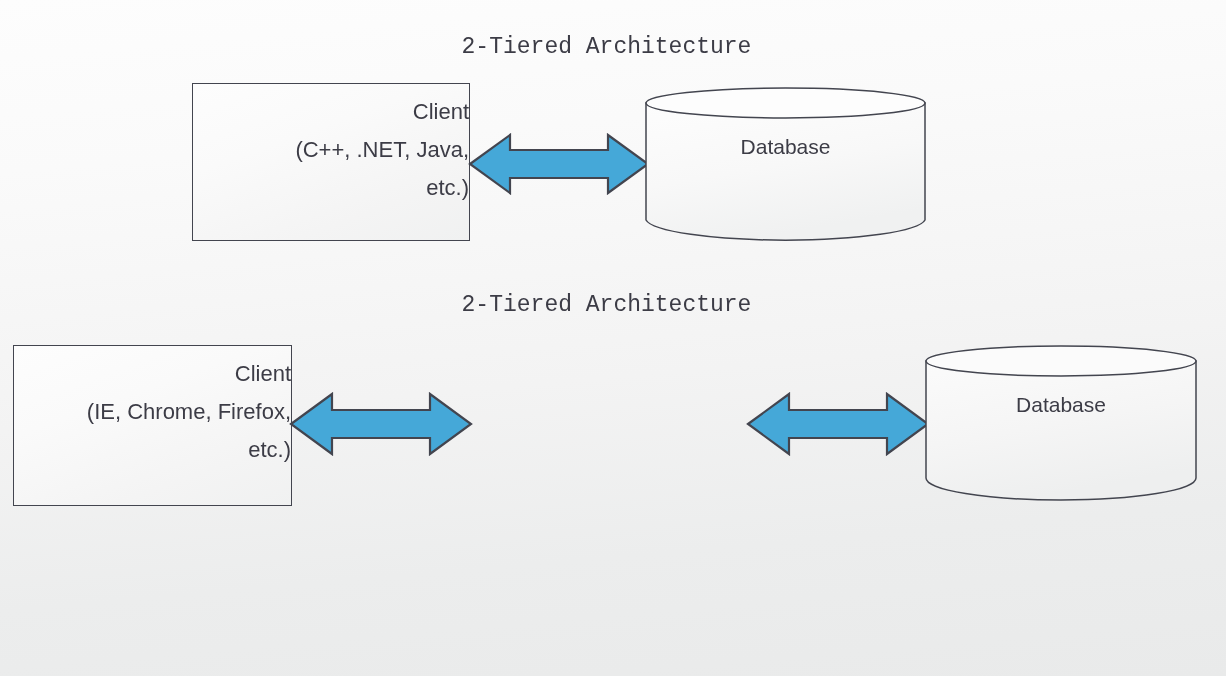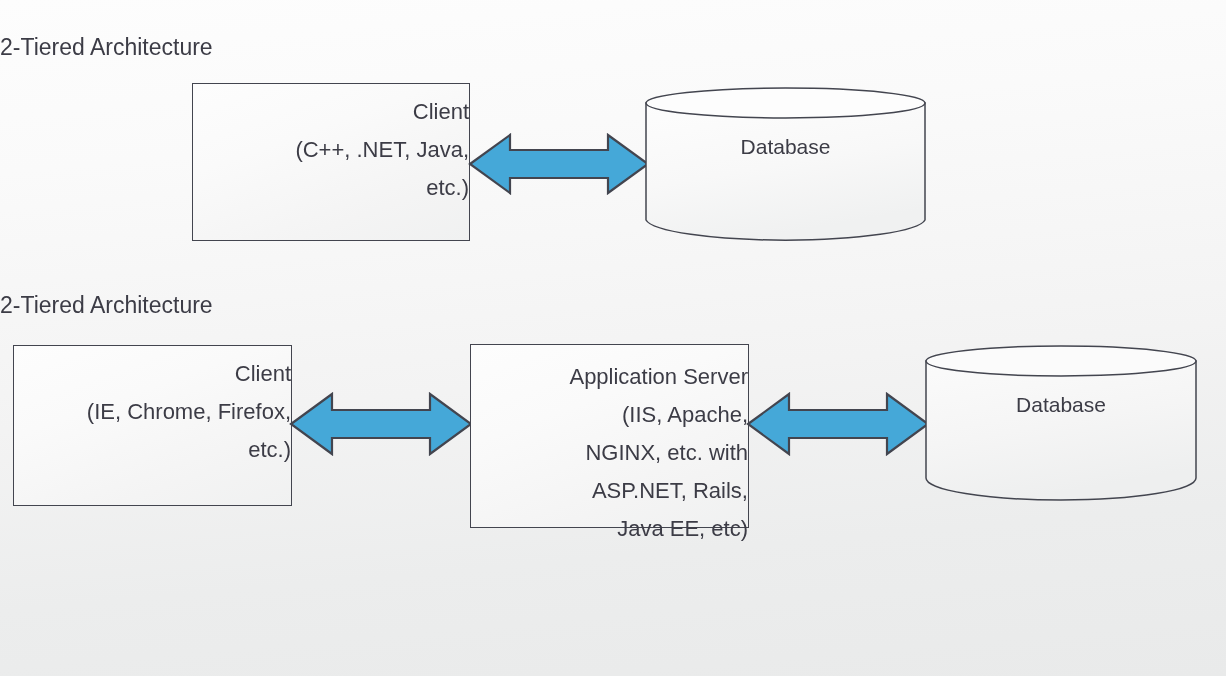--- a/index.html
+++ b/index.html
@@ -17,25 +17,25 @@
   }
   #canvas {
     position: relative;
     width: 1226px;
     height: 676px;
   }
 
   
   .section-title {
     position: absolute;
-    text-align: left;
+    text-align: center;
     color: #3c3c46;
     font-size: 23px;
     line-height: 28px;
-    font-family: Liberation Sans, sans-serif;
+    font-family: Liberation Mono, monospace;
     white-space: nowrap;
   }
   #title-2tier { left: 0; top: 33px; width: 1213px; }
   #title-3tier { left: 0; top: 291px; width: 1213px; }
 
   
   .node-box {
     position: absolute;
     border: 1.4px solid #43454f;
     background: linear-gradient(160deg, #fdfdfd 0%, #fafafa 35%, #f4f4f4 75%, #f0f1f1 100%);
@@ -138,27 +138,20 @@
 (IE, Chrome, Firefox,
 etc.)</div>
   </div>
 
   <div class="arrow" id="arrow-3tier-left">
     <svg width="180" height="64" viewBox="0 0 180 64" xmlns="http://www.w3.org/2000/svg">
       <polygon points="0,32 41,2 41,18 139,18 139,2 180,32 139,62 139,46 41,46 41,62" fill="#45a8d8" stroke="#43454f" stroke-width="2.2" stroke-linejoin="miter"></polygon>
     </svg>
   </div>
 
-  <div class="node-box" id="box-app-server">
-    <div class="label">Application Server
-(IIS, Apache,
-NGINX, etc. with
-ASP.NET, Rails,
-Java EE, etc)</div>
-  </div>
 
   <div class="arrow" id="arrow-3tier-right">
     <svg width="180" height="64" viewBox="0 0 180 64" xmlns="http://www.w3.org/2000/svg">
       <polygon points="0,32 41,2 41,18 139,18 139,2 180,32 139,62 139,46 41,46 41,62" fill="#45a8d8" stroke="#43454f" stroke-width="2.2" stroke-linejoin="miter"></polygon>
     </svg>
   </div>
 
   <div class="cylinder" id="db-3tier">
     <svg width="272" height="152" viewBox="0 0 272 152" xmlns="http://www.w3.org/2000/svg">
       <defs>

